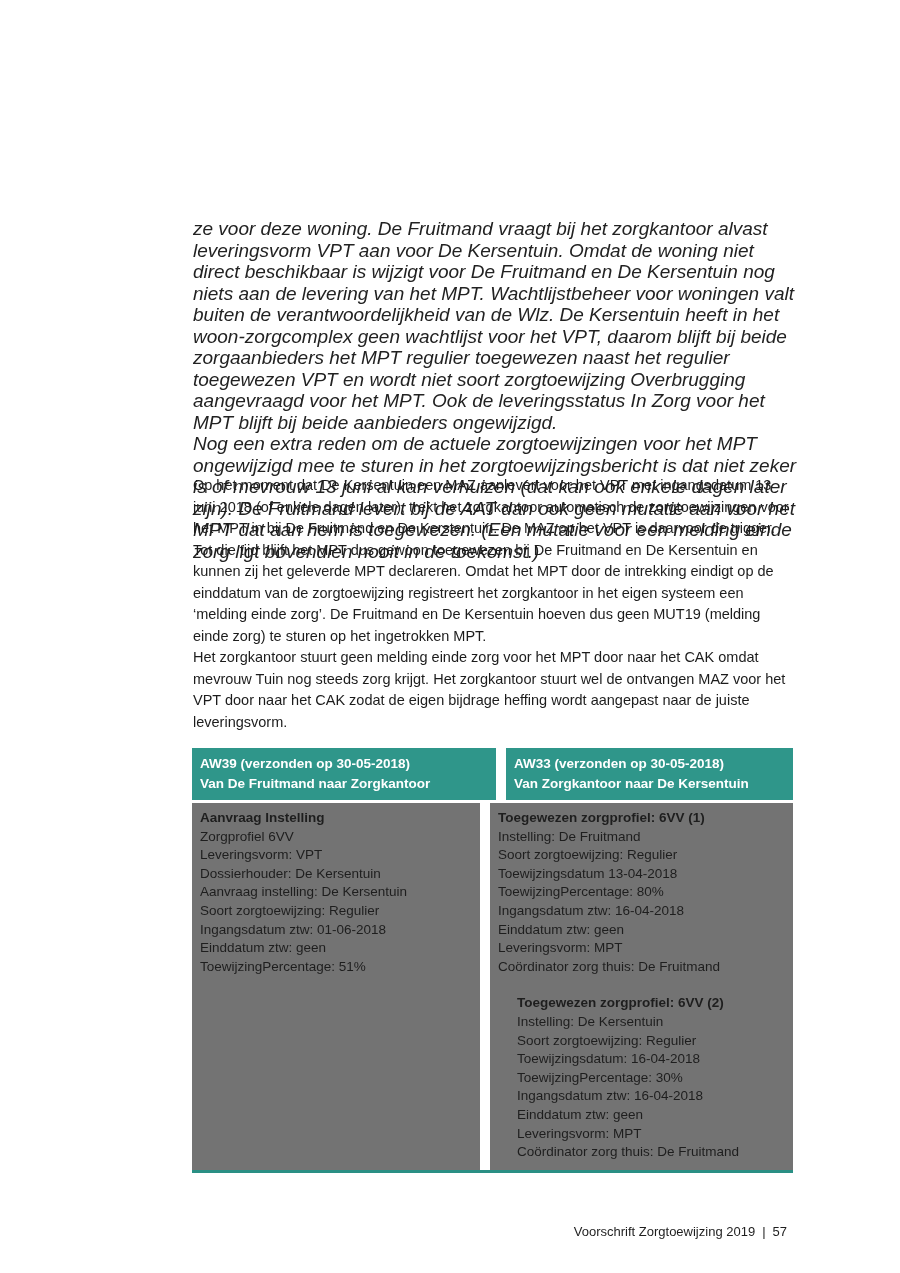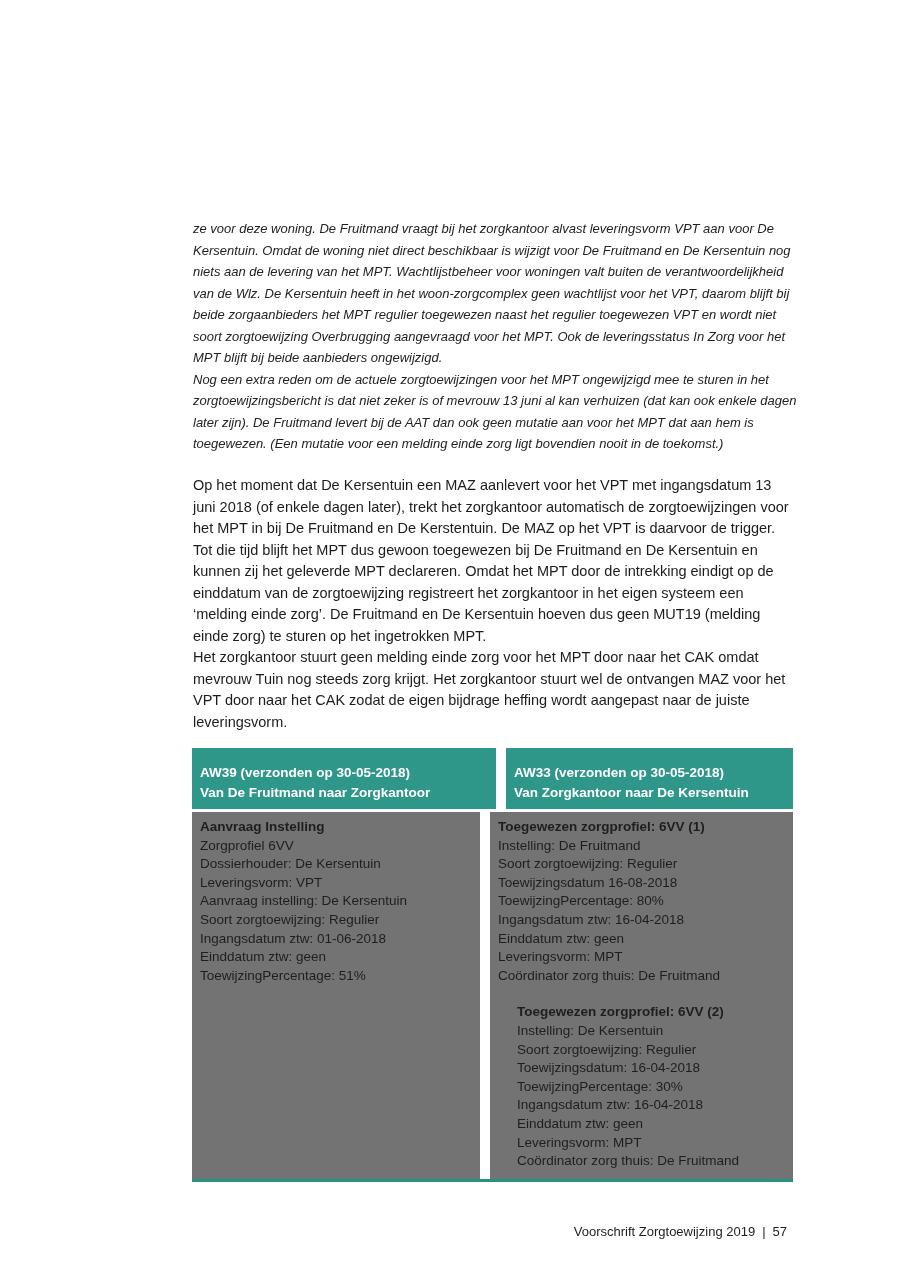--- a/index.html
+++ b/index.html
@@ -15,21 +15,21 @@
     background: #ffffff;
     overflow: hidden;
     color: #1e1e1e;
   }
   
   .intro-block {
     position: absolute;
     left: 193px;
     top: 218px;
     width: 604px;
-    font-size: 13px;
+    font-size: 19px;
     line-height: 21.5px;
     font-style: italic;
     color: #222222;
   }
   .body-block {
     position: absolute;
     left: 193px;
     top: 475px;
     width: 604px;
     font-size: 14.5px;
@@ -50,21 +50,21 @@
     align-items: stretch;
   }
   .t-col-left  { width: 288px; flex: 0 0 288px; }
   .t-col-gap   { width: 10px;  flex: 0 0 10px; background: #ffffff; }
   .t-col-right { flex: 1 1 auto; }
   .t-head {
     background: #2f968a;
     color: #ffffff;
     font-weight: bold;
     line-height: 20px;
-    padding: 15px 8px 6px 8px;
+    padding: 6px 8px 6px 8px;
     height: 40px;
     box-sizing: content-box;
   }
   .t-head-spacer { height: 3px; }
   .t-body-row { min-height: 358px; }
   .t-cell {
     background: #737373;
     padding: 6px 8px 8px 8px;
     line-height: 18.6px;
     box-sizing: border-box;
@@ -111,38 +111,38 @@
     </div>
 
     <div class="t-head-spacer"></div>
 
     <div class="t-row t-body-row">
       <div class="t-cell t-col-left">
         <div class="block">
           <div class="block-title">Aanvraag Instelling</div>
           <div>
               <div>Zorgprofiel 6VV</div>
+              <div>Leveringsvorm: VPT</div>
               <div>Dossierhouder: De Kersentuin</div>
-              <div>Leveringsvorm: VPT</div>
               <div>Aanvraag instelling: De Kersentuin</div>
               <div>Soort zorgtoewijzing: Regulier</div>
               <div>Ingangsdatum ztw: 01-06-2018</div>
               <div>Einddatum ztw: geen</div>
               <div>ToewijzingPercentage: 51%</div>
             </div>
         </div>
       </div>
       <div class="t-col-gap"></div>
       <div class="t-cell t-col-right">
         <div class="block">
           <div class="block-title">Toegewezen zorgprofiel: 6VV (1)</div>
           <div>
               <div>Instelling: De Fruitmand</div>
               <div>Soort zorgtoewijzing: Regulier</div>
-              <div>Toewijzingsdatum 16-08-2018</div>
+              <div>Toewijzingsdatum 13-04-2018</div>
               <div>ToewijzingPercentage: 80%</div>
               <div>Ingangsdatum ztw: 16-04-2018</div>
               <div>Einddatum ztw: geen</div>
               <div>Leveringsvorm: MPT</div>
               <div>Coördinator zorg thuis: De Fruitmand</div>
             </div>
         </div>
         <div class="block">
           <div class="block-title">Toegewezen zorgprofiel: 6VV (2)</div>
           <div>

